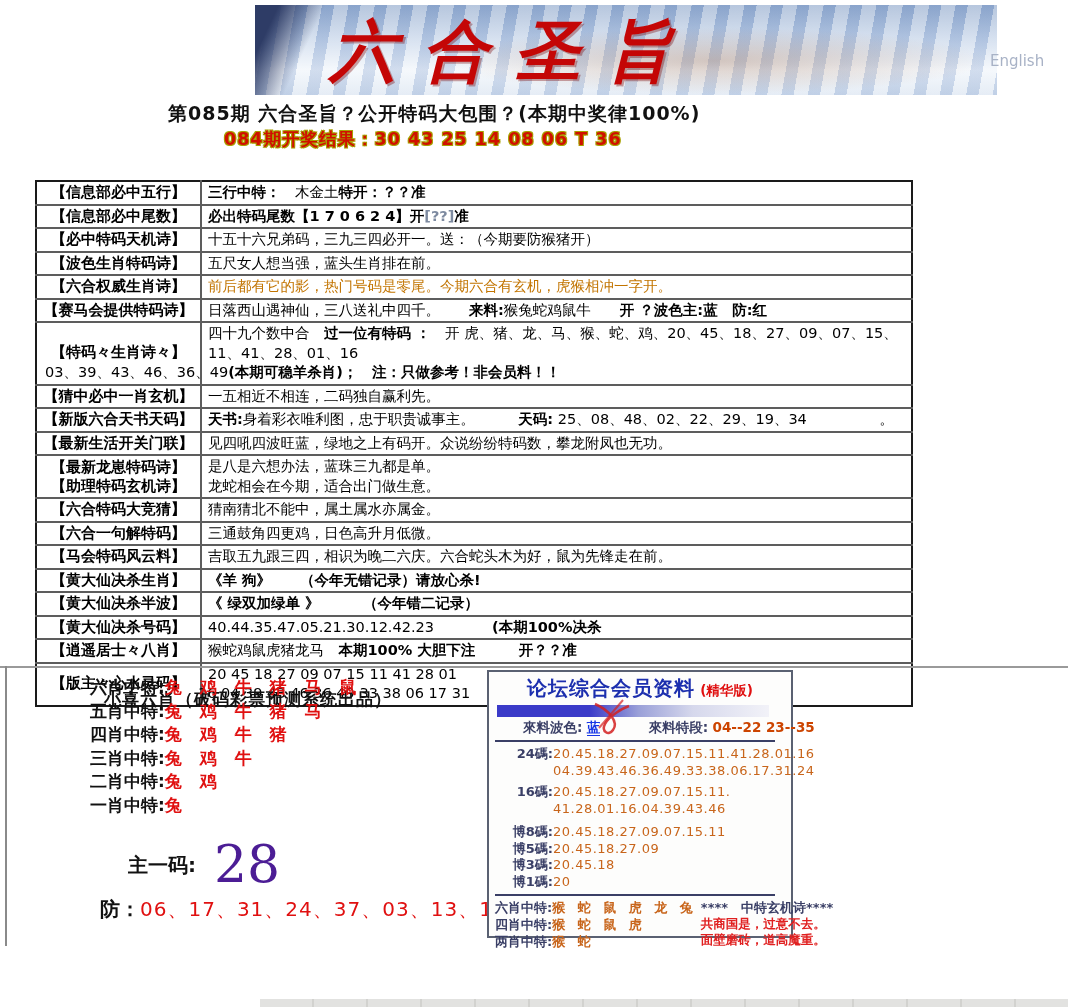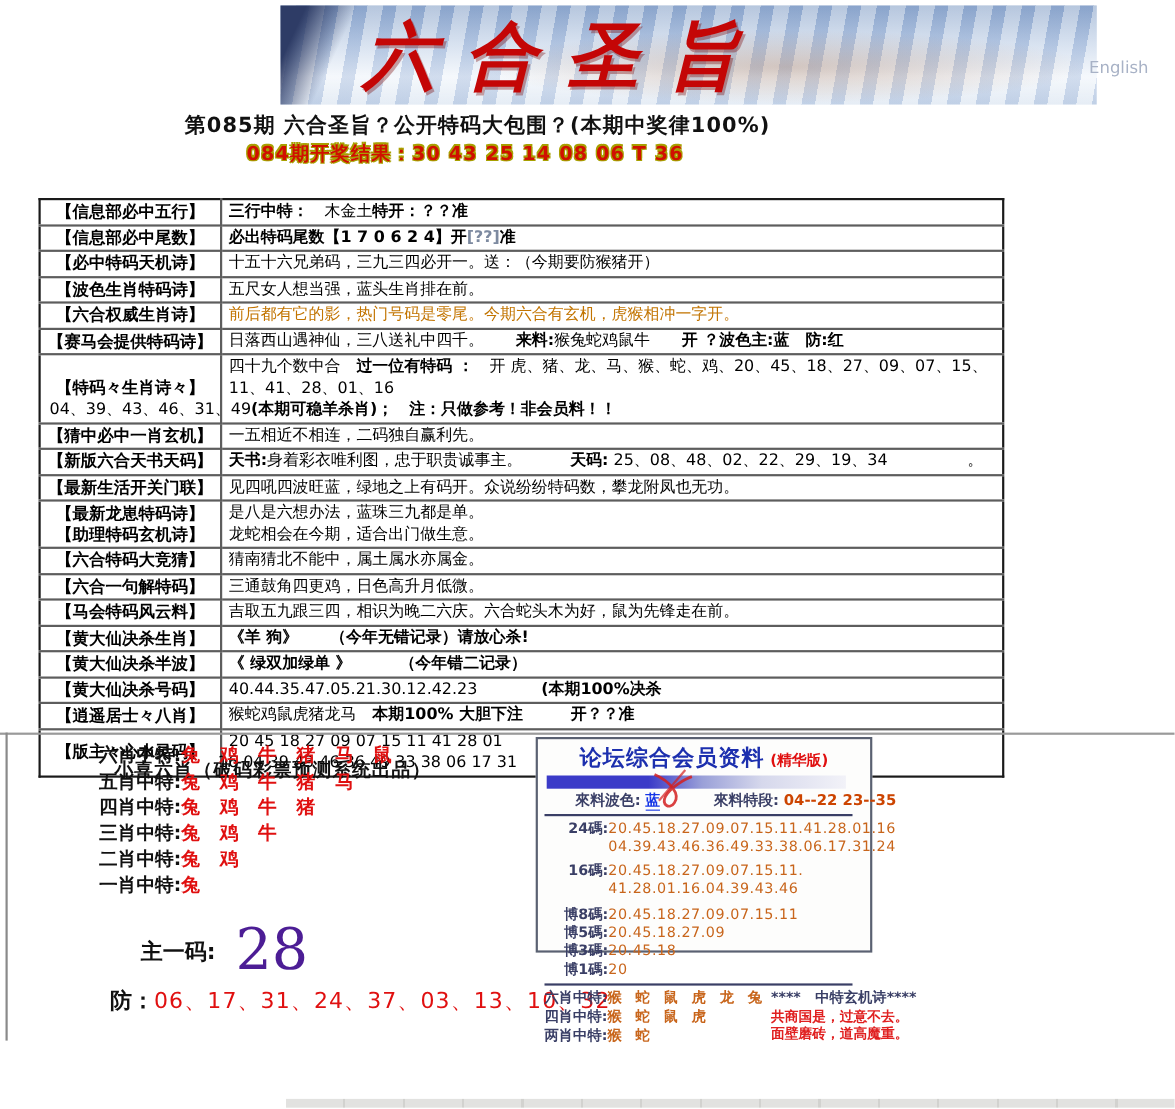--- a/index.html
+++ b/index.html
@@ -47,21 +47,21 @@
   .zx-vals{color:#e01010;font-weight:bold;letter-spacing:6px;}
   #main-code-row{position:absolute;left:128px;top:852px;}
   #main-code-label{font-size:20px;font-weight:bold;color:#111;}
   #main-code-value{position:absolute;left:86px;top:-18px;font-family:"DejaVu Serif","Liberation Serif",serif;
     font-size:52px;color:#4c1d95;}
   #guard-row{position:absolute;left:100px;top:896px;font-size:20px;white-space:nowrap;}
   #guard-label{font-weight:bold;color:#111;}
   #guard-values{color:#e01010;letter-spacing:1px;}
 
   
-  #member-box{position:absolute;left:487px;top:670px;width:306px;height:196px;border:2px solid #5a6172;
+  #member-box{position:absolute;left:487px;top:670px;width:306px;height:268px;border:2px solid #5a6172;
     background:#fdfdfc;box-sizing:border-box;padding:2px 6px;}
   #member-title-row{text-align:center;white-space:nowrap;margin-top:1px;}
   #member-title{font-size:20px;font-weight:bold;color:#1c2fae;letter-spacing:1px;}
   #member-title-suffix{font-size:13.5px;font-weight:bold;color:#e01010;}
   #member-bar{height:12px;width:272px;margin:3px 0 2px 2px;
     background:linear-gradient(to right,#3b3bc8 0%,#3b3bc8 34%,#9aa0d8 52%,#d6d8ec 72%,#f2f2f8 100%);}
   #wave-row{font-size:13.5px;white-space:nowrap;padding-left:28px;margin-top:2px;}
   .mb-label{font-weight:bold;color:#3a3f66;}
   #wave-value{color:#1636e6;font-weight:bold;border-bottom:1px solid #1636e6;}
   #segment-value{color:#cc4400;font-weight:bold;}
@@ -145,21 +145,21 @@
           <td class="cc">
             <div><span>日落西山遇神仙，三八送礼中四千。　　</span><span class="s-b">来料:</span><span>猴兔蛇鸡鼠牛　　</span><span class="s-b">开 ？波色主:蓝　防:红</span></div>
           </td>
         </tr>
         <tr>
           <td class="lc top">
             <div>【特码々生肖诗々】</div>
           </td>
           <td class="cc">
             <div><span>四十九个数中合　</span><span class="s-b">过一位有特码 ：</span><span>　开 虎、猪、龙、马、猴、蛇、鸡、20、45、18、27、09、07、15、11、41、28、01、16</span></div>
-            <div class="pull"><span>04、39、43、46、31、49</span><span class="s-b">(本期可稳羊杀肖)；　注：只做参考！非会员料！！</span></div>
+            <div class="pull"><span>03、39、43、46、36、49</span><span class="s-b">(本期可稳羊杀肖)；　注：只做参考！非会员料！！</span></div>
           </td>
         </tr>
         <tr>
           <td class="lc">
             <div>【猜中必中一肖玄机】</div>
           </td>
           <td class="cc">
             <div><span>一五相近不相连，二码独自赢利先。</span></div>
           </td>
         </tr>

